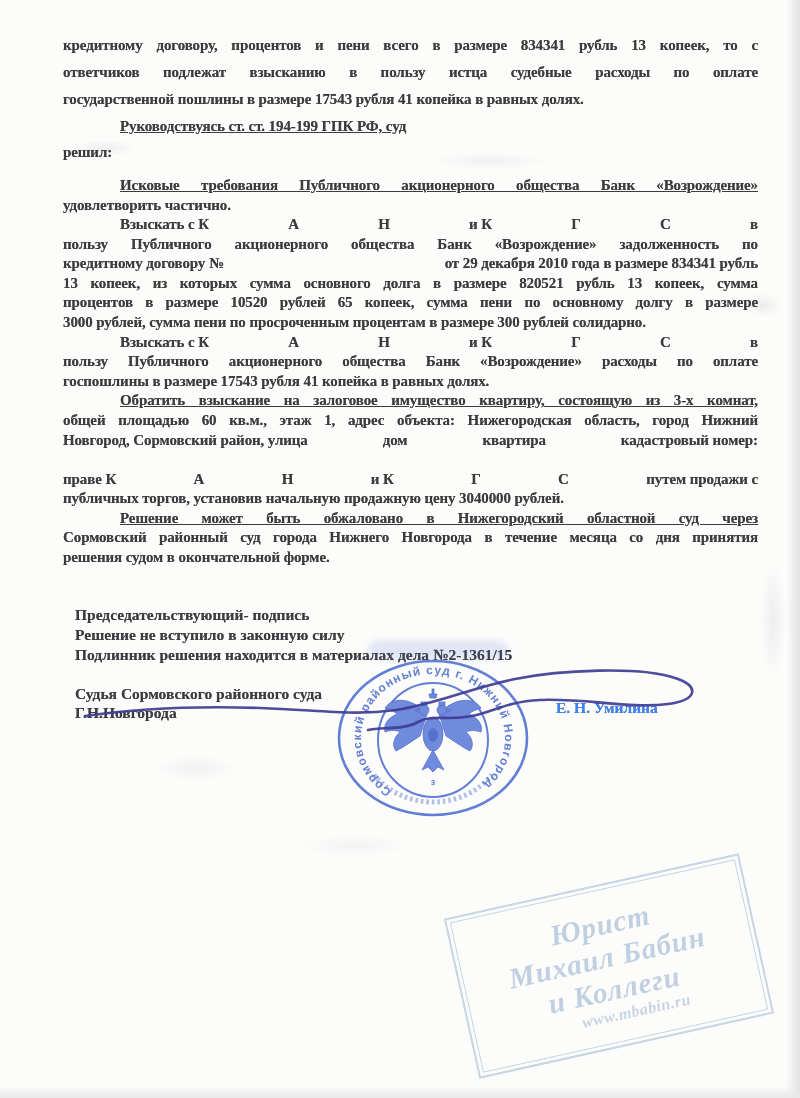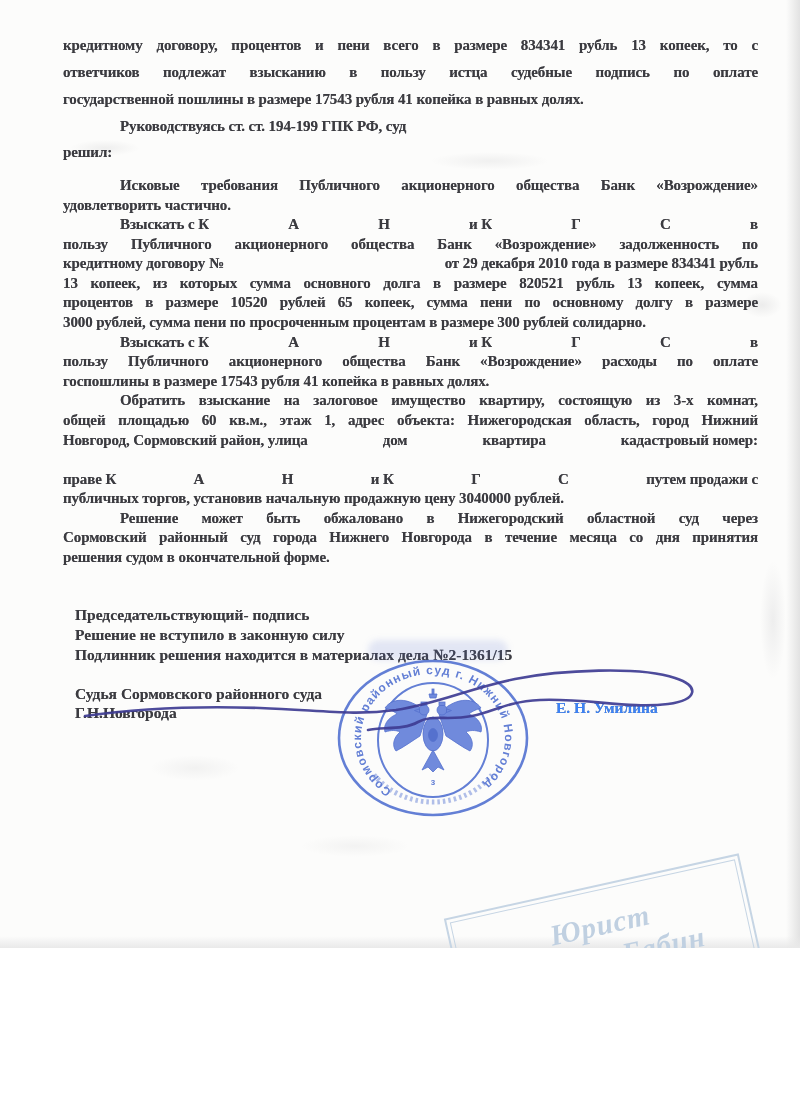--- a/index.html
+++ b/index.html
@@ -1,29 +1,29 @@
 <!DOCTYPE html>
 <html><head>
 <meta charset="utf-8">
 <style>
   html,body{margin:0;padding:0;background:#ffffff;}
-  .page{position:relative;width:800px;height:948px;background:#fcfcfb;overflow:hidden;
+  .page{position:relative;width:800px;height:1098px;background:#fcfcfb;overflow:hidden;
         font-family:"Liberation Serif","DejaVu Serif",serif;}
   
   .edge-right{position:absolute;right:0;top:0;width:14px;height:100%;
     background:linear-gradient(to left,#e2e2e2,rgba(226,226,226,0));}
   .edge-bottom{position:absolute;left:0;bottom:0;width:100%;height:12px;
     background:linear-gradient(to top,#e9e9e9,rgba(233,233,233,0));}
   .smudge{position:absolute;border-radius:50%;pointer-events:none;}
   
   .ln{position:absolute;left:63px;width:695px;box-sizing:border-box;
       font-weight:bold;font-size:15px;line-height:19px;color:#3b3b40;
       letter-spacing:-0.1px;text-shadow:0 0 0.6px rgba(59,59,64,.65);}
   .j{text-align:justify;text-align-last:justify;-moz-text-align-last:justify;}
-  .ind{text-indent:57px;}
+  .ind{text-indent:57px;text-decoration:underline;}
   .ctr{}
   .rgt{text-align:right;}
   .flexln{display:flex;justify-content:space-between;}
   .flexln.pind{padding-left:57px;justify-content:space-between;}
   
   .fln{position:absolute;left:75px;width:620px;font-weight:bold;font-size:15.5px;
        line-height:19px;color:#3b3b40;text-shadow:0 0 0.6px rgba(59,59,64,.65);}
   .judge{position:absolute;left:556px;top:699px;font-weight:bold;font-size:15.5px;
        color:#3b82f6;text-shadow:0 0 0.6px rgba(59,59,64,.65);}
   
@@ -48,21 +48,21 @@
   <div class="edge-right"></div>
   <div class="edge-bottom"></div>
   <div class="smudge" style="left:70px;top:140px;width:70px;height:16px;background:radial-gradient(rgba(120,120,125,.10),transparent 70%);"></div>
   <div class="smudge" style="left:430px;top:152px;width:120px;height:18px;background:radial-gradient(rgba(120,120,125,.09),transparent 70%);"></div>
   <div class="smudge" style="left:742px;top:292px;width:40px;height:26px;background:radial-gradient(rgba(120,120,125,.12),transparent 70%);"></div>
   <div class="smudge" style="left:760px;top:560px;width:26px;height:120px;background:radial-gradient(rgba(110,110,120,.10),transparent 70%);"></div>
   <div class="smudge" style="left:150px;top:755px;width:90px;height:26px;background:radial-gradient(rgba(120,120,125,.08),transparent 70%);"></div>
   <div class="smudge" style="left:300px;top:835px;width:110px;height:22px;background:radial-gradient(rgba(120,120,125,.07),transparent 70%);"></div>
 
   <div class="ln j" style="top:36px">кредитному договору, процентов и пени всего в размере 834341 рубль 13 копеек, то с</div>
-  <div class="ln j" style="top:63px">ответчиков подлежат взысканию в пользу истца судебные подпись по оплате</div>
+  <div class="ln j" style="top:63px">ответчиков подлежат взысканию в пользу истца судебные расходы по оплате</div>
   <div class="ln" style="top:90px">государственной пошлины в размере 17543 рубля 41 копейка в равных долях.</div>
   <div class="ln ind" style="top:117px">Руководствуясь ст. ст. 194-199 ГПК РФ, суд</div>
   <div class="ln ctr" style="top:143px">решил:</div>
   <div class="ln j ind" style="top:176px">Исковые требования Публичного акционерного общества Банк «Возрождение»</div>
   <div class="ln" style="top:196px">удовлетворить частично.</div>
   <div class="ln flexln pind" style="top:215px">
     <span>Взыскать с К</span>
     <span>А</span>
     <span>Н</span>
     <span>и К</span>

